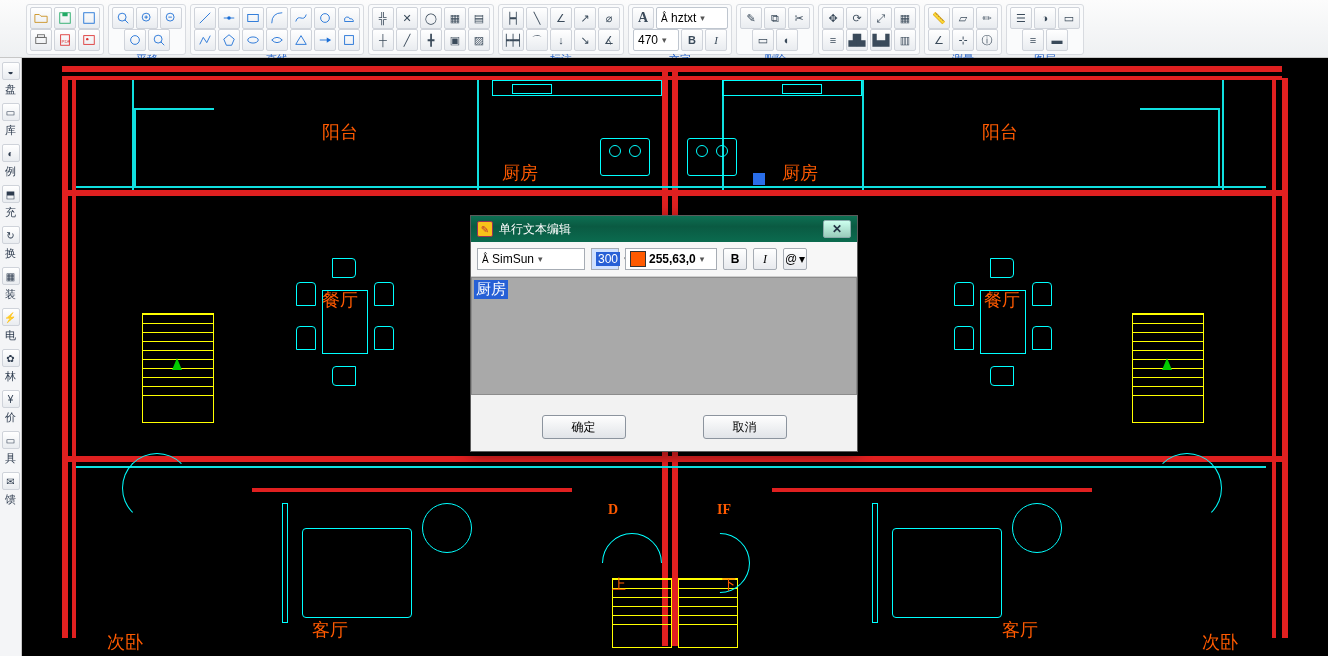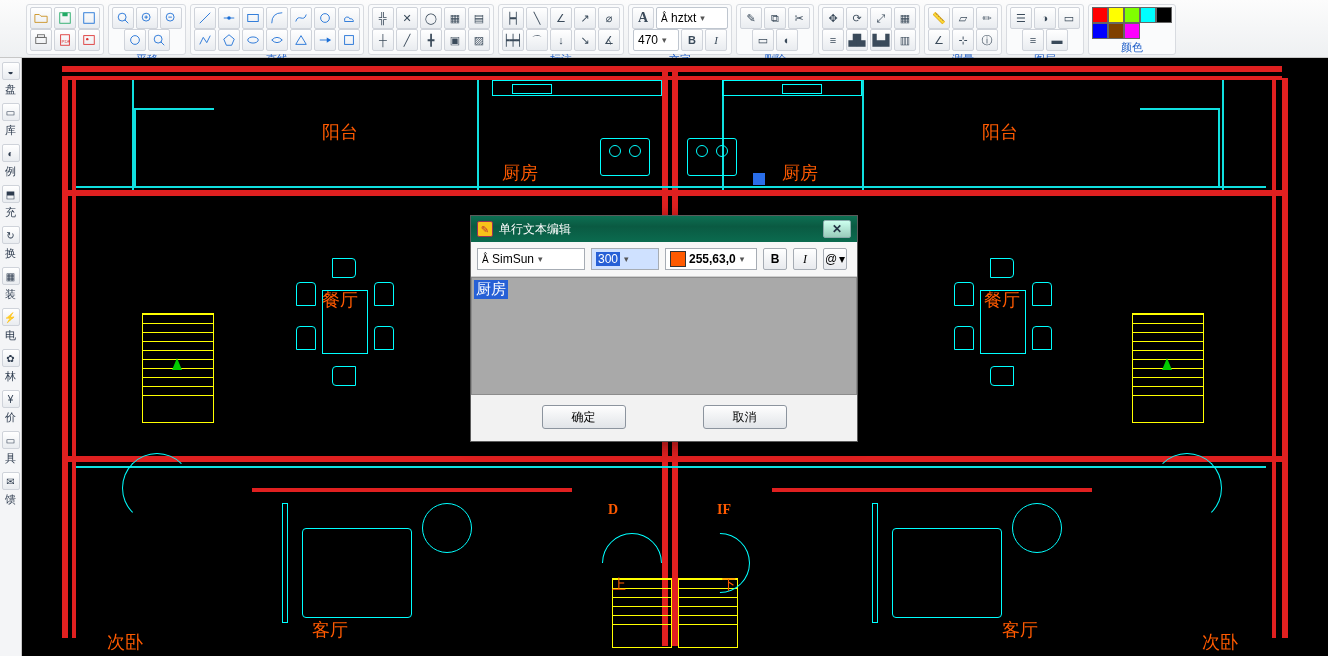--- a/index.html
+++ b/index.html
@@ -130,21 +130,21 @@
   .dbtn{width:24px;height:22px;border:1px solid #a6acb4;background:linear-gradient(#fff,#e8eaee);display:flex;align-items:center;justify-content:center;cursor:pointer;border-radius:2px;}
   .dialog .textarea {
     margin:0; width:100%; height:118px; background:#a9a9a9;
     border:1px solid #8c8c8c; padding:2px; position:relative;
   }
   .textarea .seltext{
     background:#2760d6;color:#fff;padding:0 2px;font-family:SimSun,serif;font-size:15px;
     display:inline-block;
   }
   .dialog .btnrow{
-    display:flex;justify-content:center;gap:77px;padding:10px 0 12px 0;
+    display:flex;justify-content:center;gap:77px;padding:20px 0 12px 0;
     background:#f2f2f2;
   }
   .stdbtn{
     width:84px;height:24px;border:1px solid #8c949e;border-radius:3px;
     background:linear-gradient(#fefefe,#e1e4e8);cursor:pointer;font-size:12px;
   }
 </style>
 </head>
 <body>
 
@@ -410,35 +410,20 @@
       <div class="tbtn">◑</div>
       <div class="tbtn">▭</div>
     </div>
     <div class="tgrow">
       <div class="tbtn">≡</div>
       <div class="tbtn">▬</div>
     </div>
     <div class="label">图层</div>
   </div>
 
-  <div class="tgroup">
-    <div class="tgrow">
-      <div class="palette">
-        <div class="sw" style="background:#ff0000"></div>
-        <div class="sw" style="background:#ffff00"></div>
-        <div class="sw" style="background:#80ff00"></div>
-        <div class="sw" style="background:#00ffff"></div>
-        <div class="sw" style="background:#000000"></div>
-        <div class="sw" style="background:#0000ff"></div>
-        <div class="sw" style="background:#804000"></div>
-        <div class="sw" style="background:#ff00ff"></div>
-      </div>
-    </div>
-    <div class="label">颜色</div>
-  </div>
 
 </div>
 
 <div class="sidebar">
   <div class="sitem">
       <span class="sicon">◒</span>
       <span>盘</span>
     </div>
   <div class="sitem">
       <span class="sicon">▭</span>
@@ -624,21 +609,21 @@
 <div class="dialog">
   <div class="titlebar">
     <div class="tico">✎</div>
     <span>单行文本编辑</span>
     <div class="close">✕</div>
   </div>
   <div class="toolbar2">
     <div class="dfield" style="width:108px">
       <span style="font-size:10px">A̐</span>&nbsp;<span>SimSun</span><span class="caret">▾</span>
     </div>
-    <div class="dfield" style="width:68px;background:#cfe1ff">
+    <div class="dfield" style="width:28px;background:#cfe1ff">
       <span style="background:#2760d6;color:#fff;padding:0 2px">300</span>
         <span class="caret">▾</span>
     </div>
     <div class="dfield" style="width:92px">
       <div class="colorsw"></div>
       <span style="font-weight:bold">255,63,0</span>
         <span class="caret">▾</span>
     </div>
     <div class="dbtn" style="font-weight:bold">B</div>
     <div class="dbtn" style="font-style:italic;font-family:serif">I</div>

